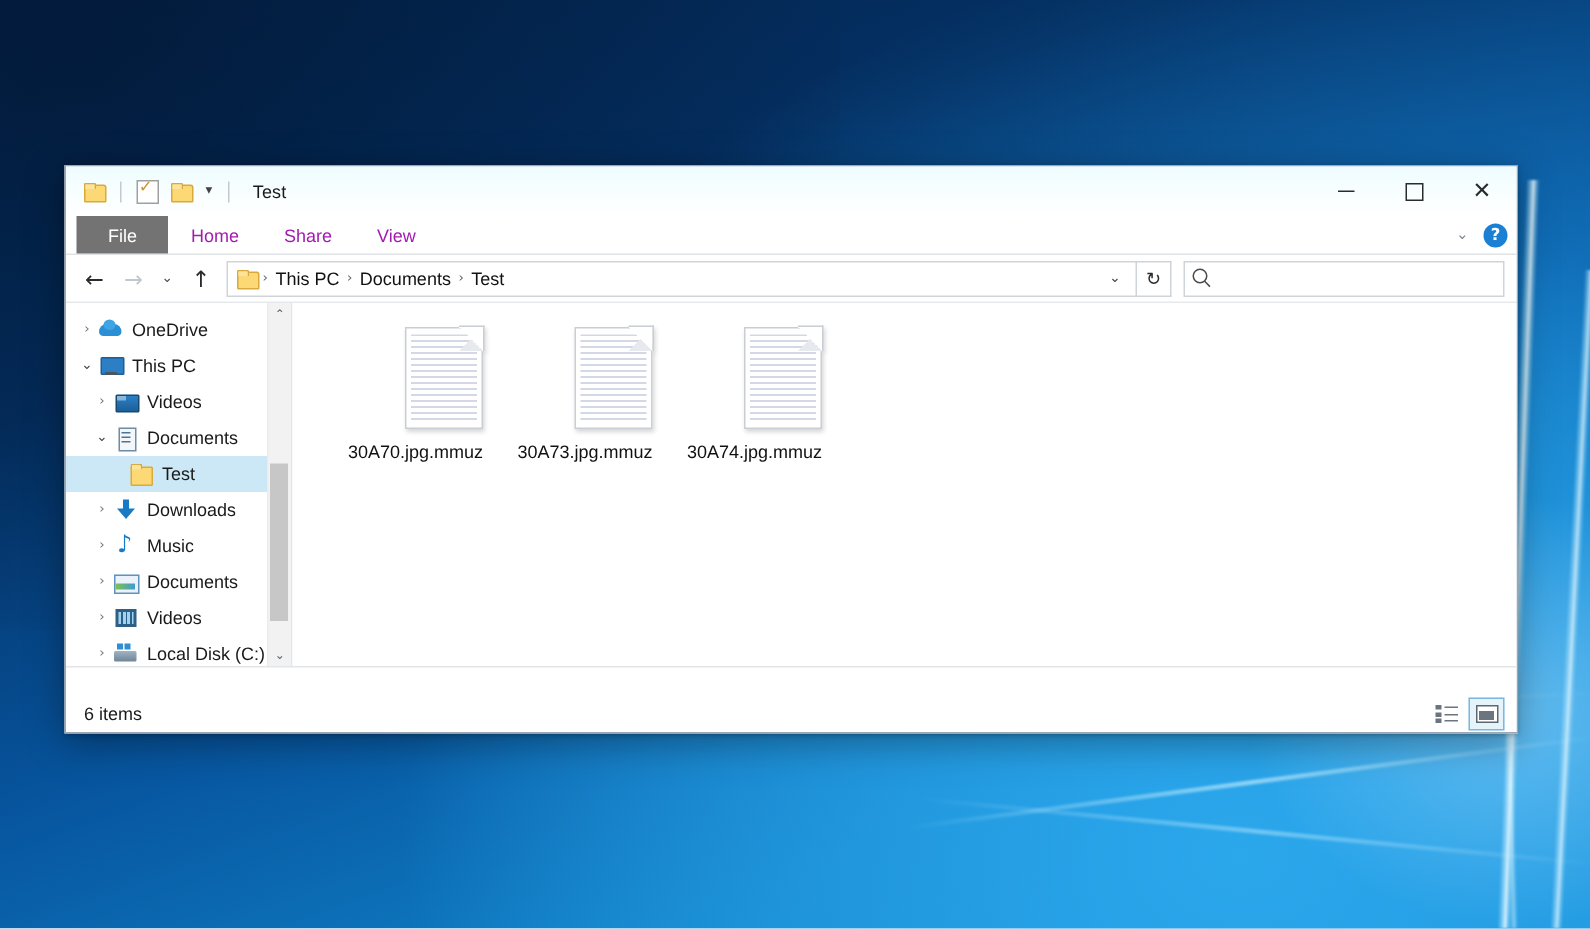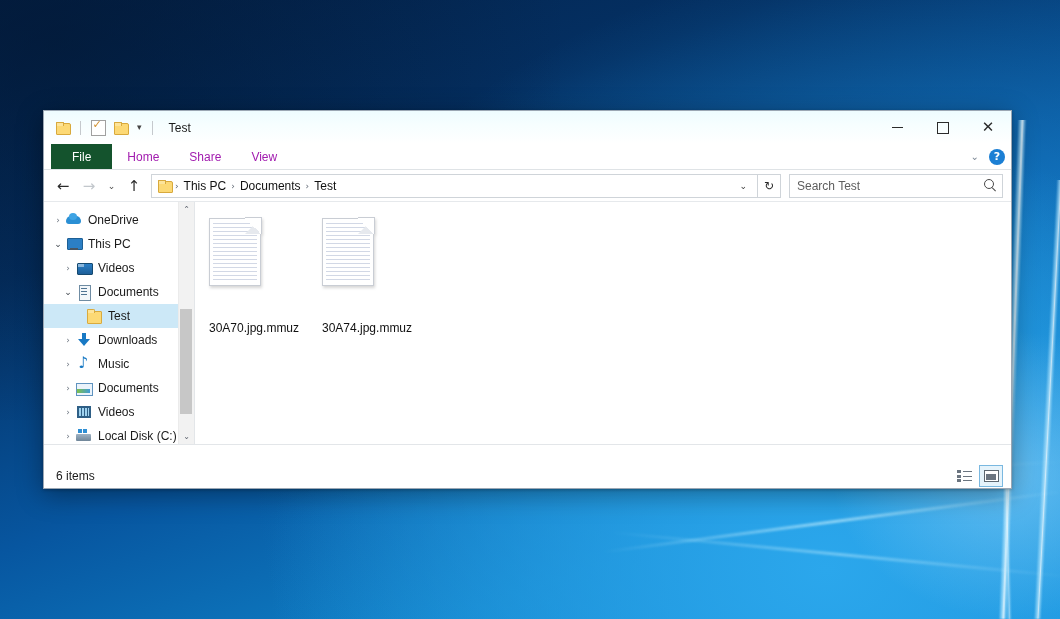--- a/index.html
+++ b/index.html
@@ -114,21 +114,21 @@
     background: #ffffff;
     border-bottom: 1px solid #dfe3e6;
     position: relative;
     flex: 0 0 auto;
   }
   .tab {
     padding: 0 15px; display: flex; align-items: center;
     font-size: 12px; color: #a21caf;
   }
   .tab.file {
-    background: #14532d; color: #ffffff; padding: 0 21px; margin-left: 7px;
+    background: #737373; color: #ffffff; padding: 0 21px; margin-left: 7px;
   }
   .ribbon-right {
     position: absolute; right: 6px; top: 0; height: 25px;
     display: flex; align-items: center; gap: 10px;
   }
   .ribbon-chevron { font-size: 10px; color: #7b8794; font-family: "DejaVu Sans", sans-serif; }
   .help-ico {
     width: 16px; height: 16px; border-radius: 50%;
     background: #1b7fd4; color: #fff; font-size: 11px; font-weight: bold;
     display: flex; align-items: center; justify-content: center;
@@ -308,23 +308,22 @@
     top: 92px; height: 105px;
   }
 
   
   .content {
     flex: 1; background: #ffffff; position: relative;
     padding: 14px 12px 0 14px;
   }
   .grid { display: flex; flex-wrap: wrap; gap: 0px; }
   .fitem {
-    width: 113px; display: flex; flex-direction: column; align-items: flex-start;
+    width: 113px; display: flex; flex-direction: column; align-items: flex-end;
     padding-top: 2px;
-    gap: 27px;
   }
   .fileicon {
     width: 52px; height: 68px; position: relative; margin-bottom: 8px;
     filter: drop-shadow(1px 2px 1.5px rgba(0,0,0,0.16));
   }
   .fileicon .page {
     position: absolute; left: 0; top: 0; width: 52px; height: 68px;
     background: #ffffff;
     border: 1px solid #c9cdd4;
     box-sizing: border-box;
@@ -458,21 +457,20 @@
           <span class="crumb-sep">›</span>
           <span class="crumb">Documents</span>
           <span class="crumb-sep">›</span>
           <span class="crumb">Test</span>
         </div>
         <span class="addr-caret">⌄</span>
       </div>
       <div class="refresh-btn">↻</div>
 
       <div class="searchbox">
-        <input type="text" placeholder="Search Test" style="">
         <span class="mag"></span>
       </div>
     </div>
 
     <div class="winbody">
 
       <div class="sidebar">
         <div class="tree">
 
           <div class="tnode" style="padding-left:6px;">
@@ -553,20 +551,29 @@
               <div class="page"></div>
                 <div class="lines"></div>
               <div class="fold-tri"></div>
                 <div class="fold-edge"></div>
             </div>
             <div class="fname">30A70.jpg.mmuz</div>
           </div>
 
 
 
+          <div class="fitem">
+            <div class="fileicon">
+              <div class="page"></div>
+                <div class="lines"></div>
+              <div class="fold-tri"></div>
+                <div class="fold-edge"></div>
+            </div>
+            <div class="fname">30A73.jpg.mmuz</div>
+          </div>
 
           <div class="fitem">
             <div class="fileicon">
               <div class="page"></div>
                 <div class="lines"></div>
               <div class="fold-tri"></div>
                 <div class="fold-edge"></div>
             </div>
             <div class="fname">30A74.jpg.mmuz</div>
           </div>

